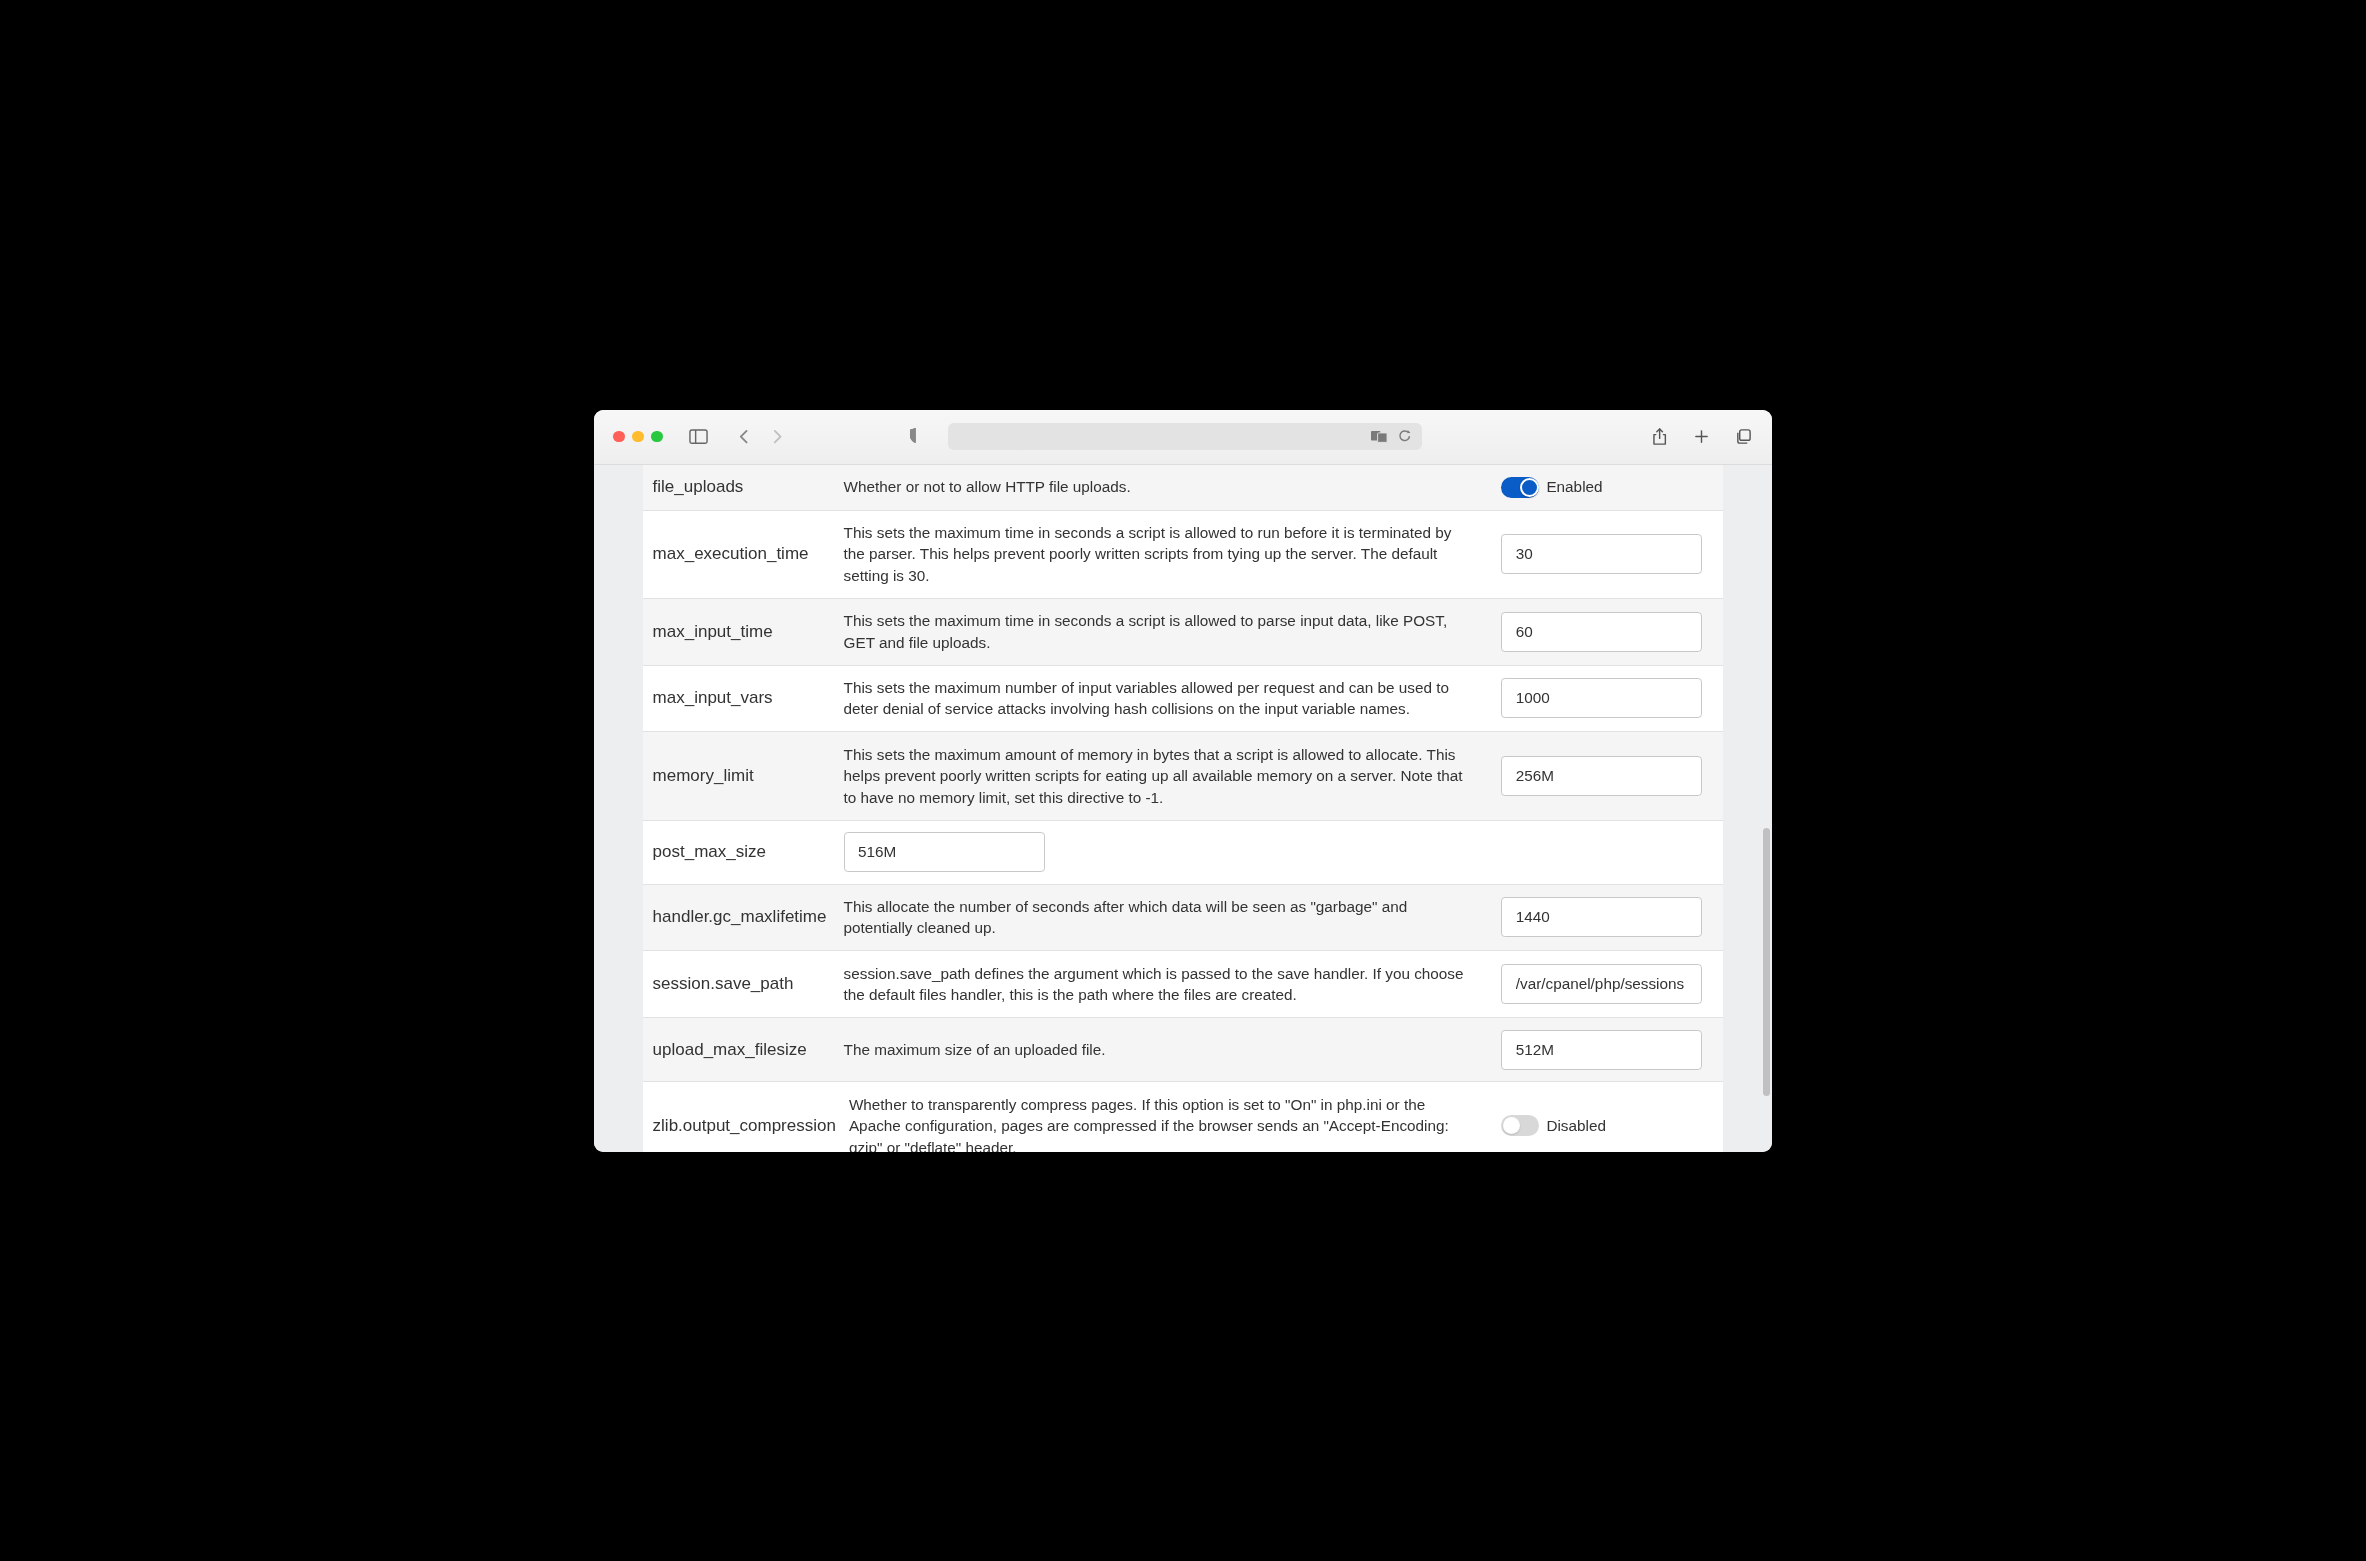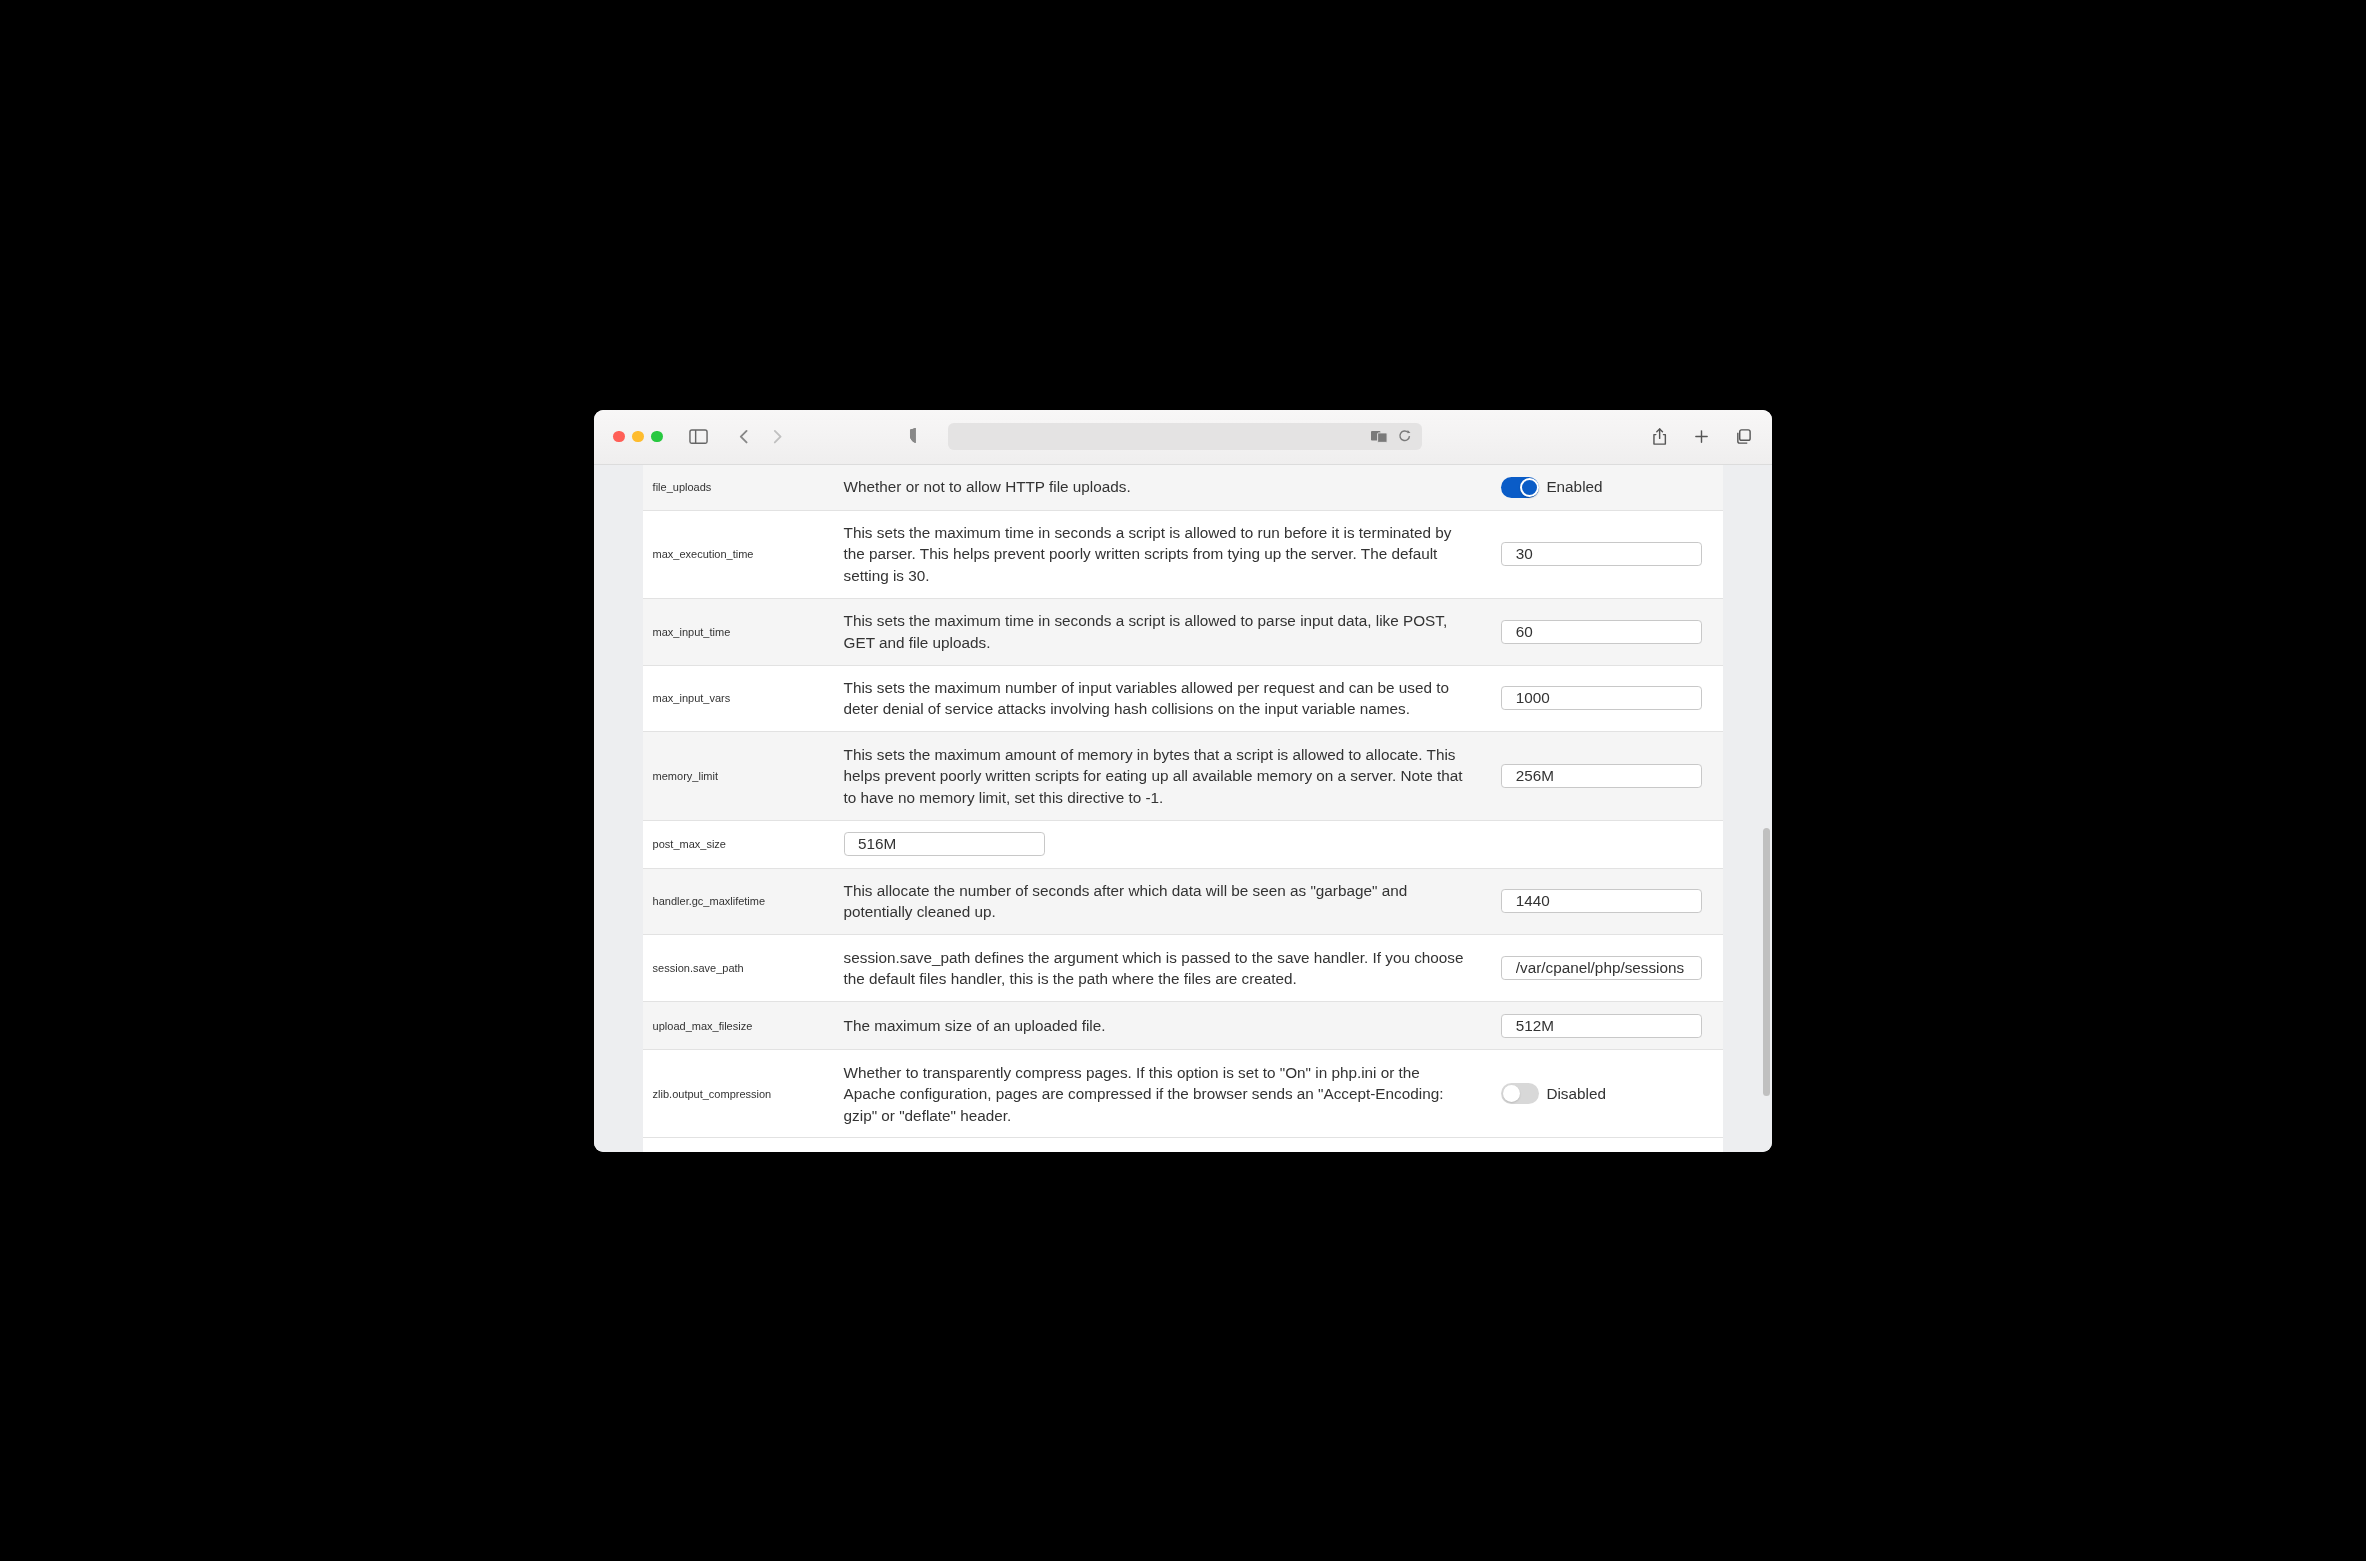--- a/index.html
+++ b/index.html
@@ -136,42 +136,42 @@
     }
     .setting-row:nth-child(odd) {
       background: #f5f5f5;
     }
     .setting-row:nth-child(even) {
       background: #ffffff;
     }
     
     .setting-name {
       flex: 0 0 191px;
-      font-size: 11px;
+      font-size: 17px;
       color: #333;
-      padding-right: 22px;
+      padding-right: 13px;
     }
     
     .setting-desc {
       flex: 1;
       font-size: 15.3px;
       color: #333;
       line-height: 1.4;
       padding-right: 29px;
     }
     
     .setting-control {
       flex: 0 0 212px;
       display: flex;
       align-items: center;
     }
     
     .text-input {
       width: 201px;
-      height: 24px;
+      height: 40px;
       border: 1px solid #c8c8c8;
       border-radius: 3.8px;
       padding: 0 13.4px;
       font-size: 15.3px;
       color: #333;
       background: #fff;
       font-family: inherit;
     }
     
     .toggle-control {

